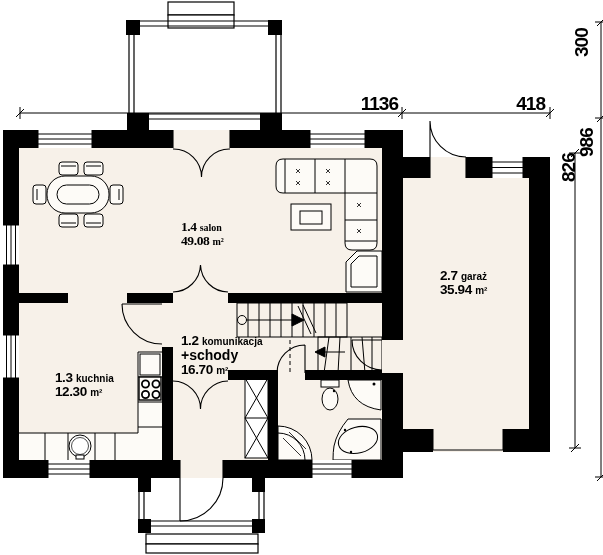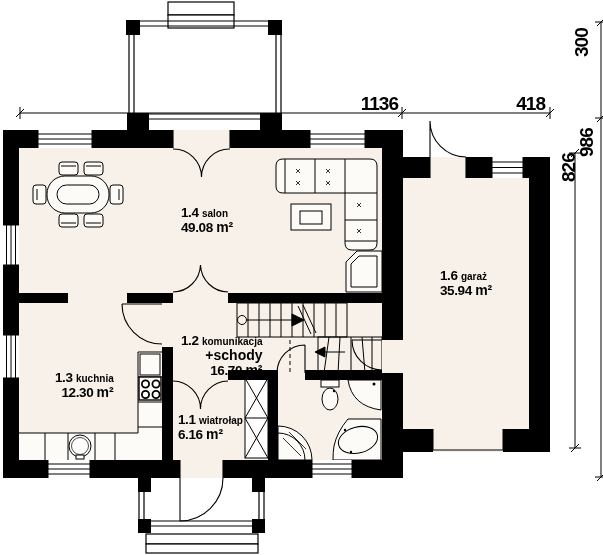--- a/index.html
+++ b/index.html
@@ -2,21 +2,21 @@
 <html><head>
 <meta charset="utf-8">
 <style>
   html,body{margin:0;padding:0;background:#fff;}
   .stage{position:relative;width:603px;height:555px;background:#ffffff;overflow:hidden;
          font-family:"Liberation Sans",sans-serif;}
   .stage svg{position:absolute;left:0;top:0;}
   .rlabel{position:absolute;color:#000;font-weight:bold;font-size:13.5px;line-height:1.05;
           letter-spacing:-0.4px;white-space:nowrap;}
   .rlabel .rname{font-size:10px;letter-spacing:0;}
-  .rlabel .runit{font-size:14px;letter-spacing:0;}
+  .rlabel .runit{font-size:10px;letter-spacing:0;}
   .rlabel .rname2{font-size:14px;letter-spacing:0;}
   .dimtext{font-family:"Liberation Sans",sans-serif;font-weight:bold;font-size:19px;letter-spacing:-1px;fill:#000;}
 </style>
 </head>
 <body>
 
 <div class="stage">
 <svg width="603" height="555" viewBox="0 0 603 555">
 
   <g>
@@ -230,39 +230,35 @@
   </g>
   <g>
     <text class="dimtext" x="398" y="110" text-anchor="end">1136</text>
     <text class="dimtext" x="545" y="110" text-anchor="end">418</text>
     <text class="dimtext" x="588" y="57" transform="rotate(-90 588 57)">300</text>
     <text class="dimtext" x="593" y="157" transform="rotate(-90 593 157)">986</text>
     <text class="dimtext" x="575" y="182" transform="rotate(-90 575 182)">826</text>
   </g>
 </svg>
 
-  <div class="rlabel" style="left:181px;top:206px;">
+  <div class="rlabel" style="left:181px;top:220px;font-family:Liberation Serif, serif;">
     <div><span>1.4</span> <span class="rname">salon</span></div>
     <div><span>49.08</span> <span class="runit">m²</span></div>
   </div>
 
-  <div class="rlabel" style="left:55px;top:371px;text-align:right;">
+  <div class="rlabel" style="left:55px;top:371px;">
     <div><span>1.3</span> <span class="rname">kuchnia</span></div>
     <div><span>12.30</span> <span class="runit">m²</span></div>
   </div>
 
-  <div class="rlabel" style="left:181px;top:334px;text-align:right;">
+  <div class="rlabel" style="left:181px;top:334px;">
     <div><span>1.2</span> <span class="rname">komunikacja</span></div>
     <div class="rname2">+schody</div>
     <div><span>16.70</span> <span class="runit">m²</span></div>
   </div>
 
-  <div class="rlabel" style="left:178px;top:413px;">
-    <div><span>1.1</span> <span class="rname">wiatrołap</span></div>
-    <div><span>6.16</span> <span class="runit">m²</span></div>
-  </div>
 
 
   <div class="rlabel" style="left:440px;top:269px;">
-    <div><span>1.6</span> <span class="rname">garaż</span></div>
+    <div><span>2.7</span> <span class="rname">garaż</span></div>
     <div><span>35.94</span> <span class="runit">m²</span></div>
   </div>
 </div>
 
 </body></html>

